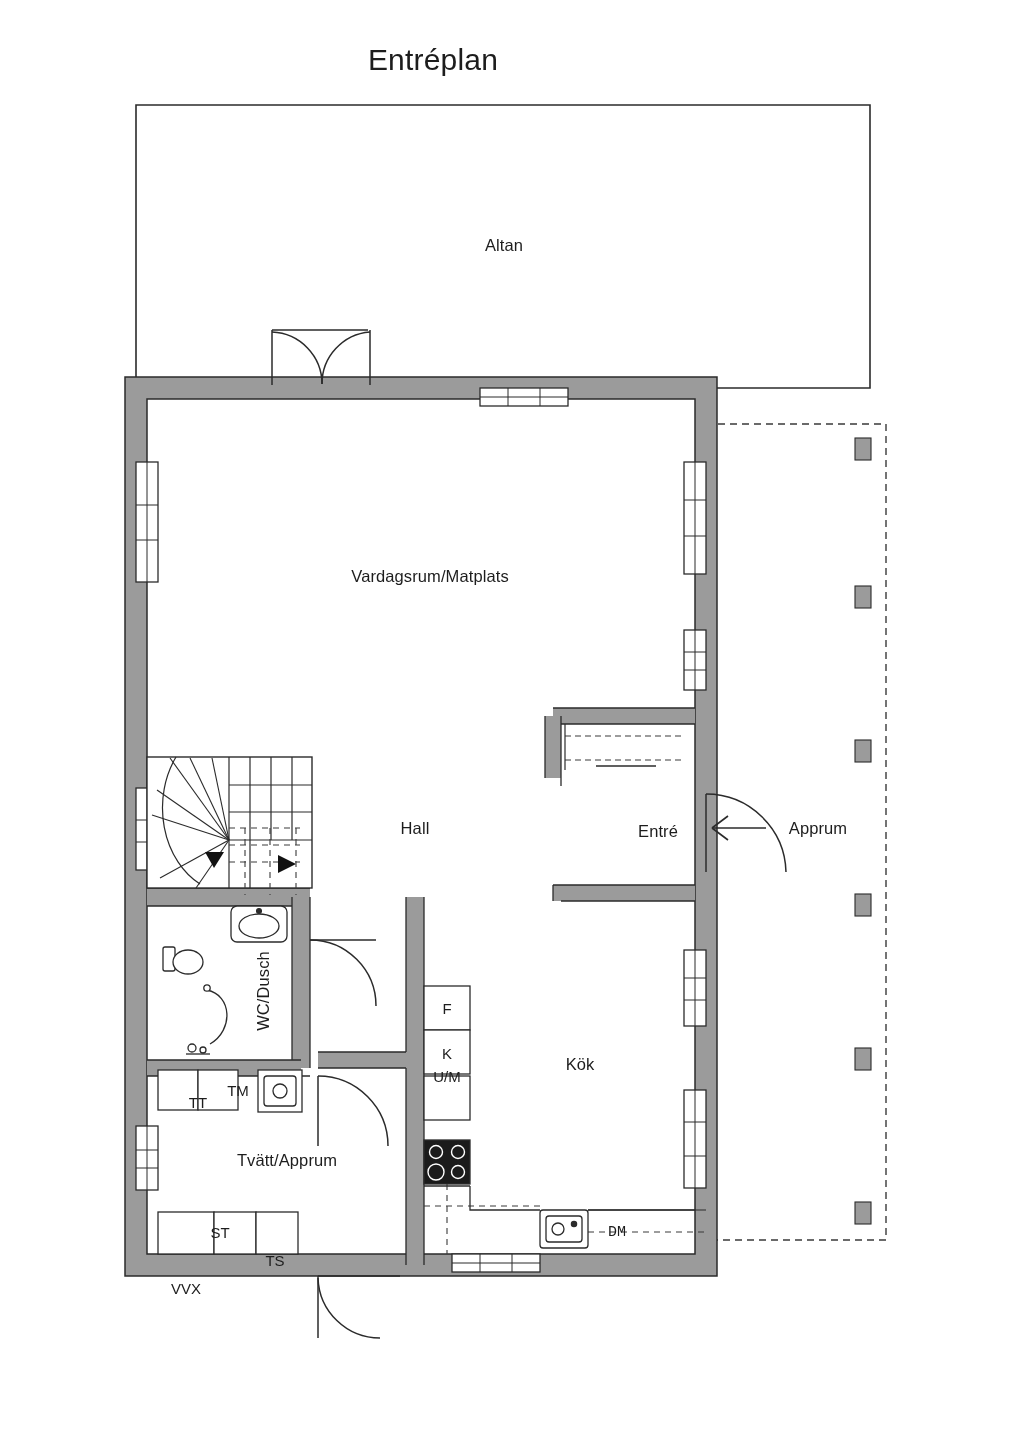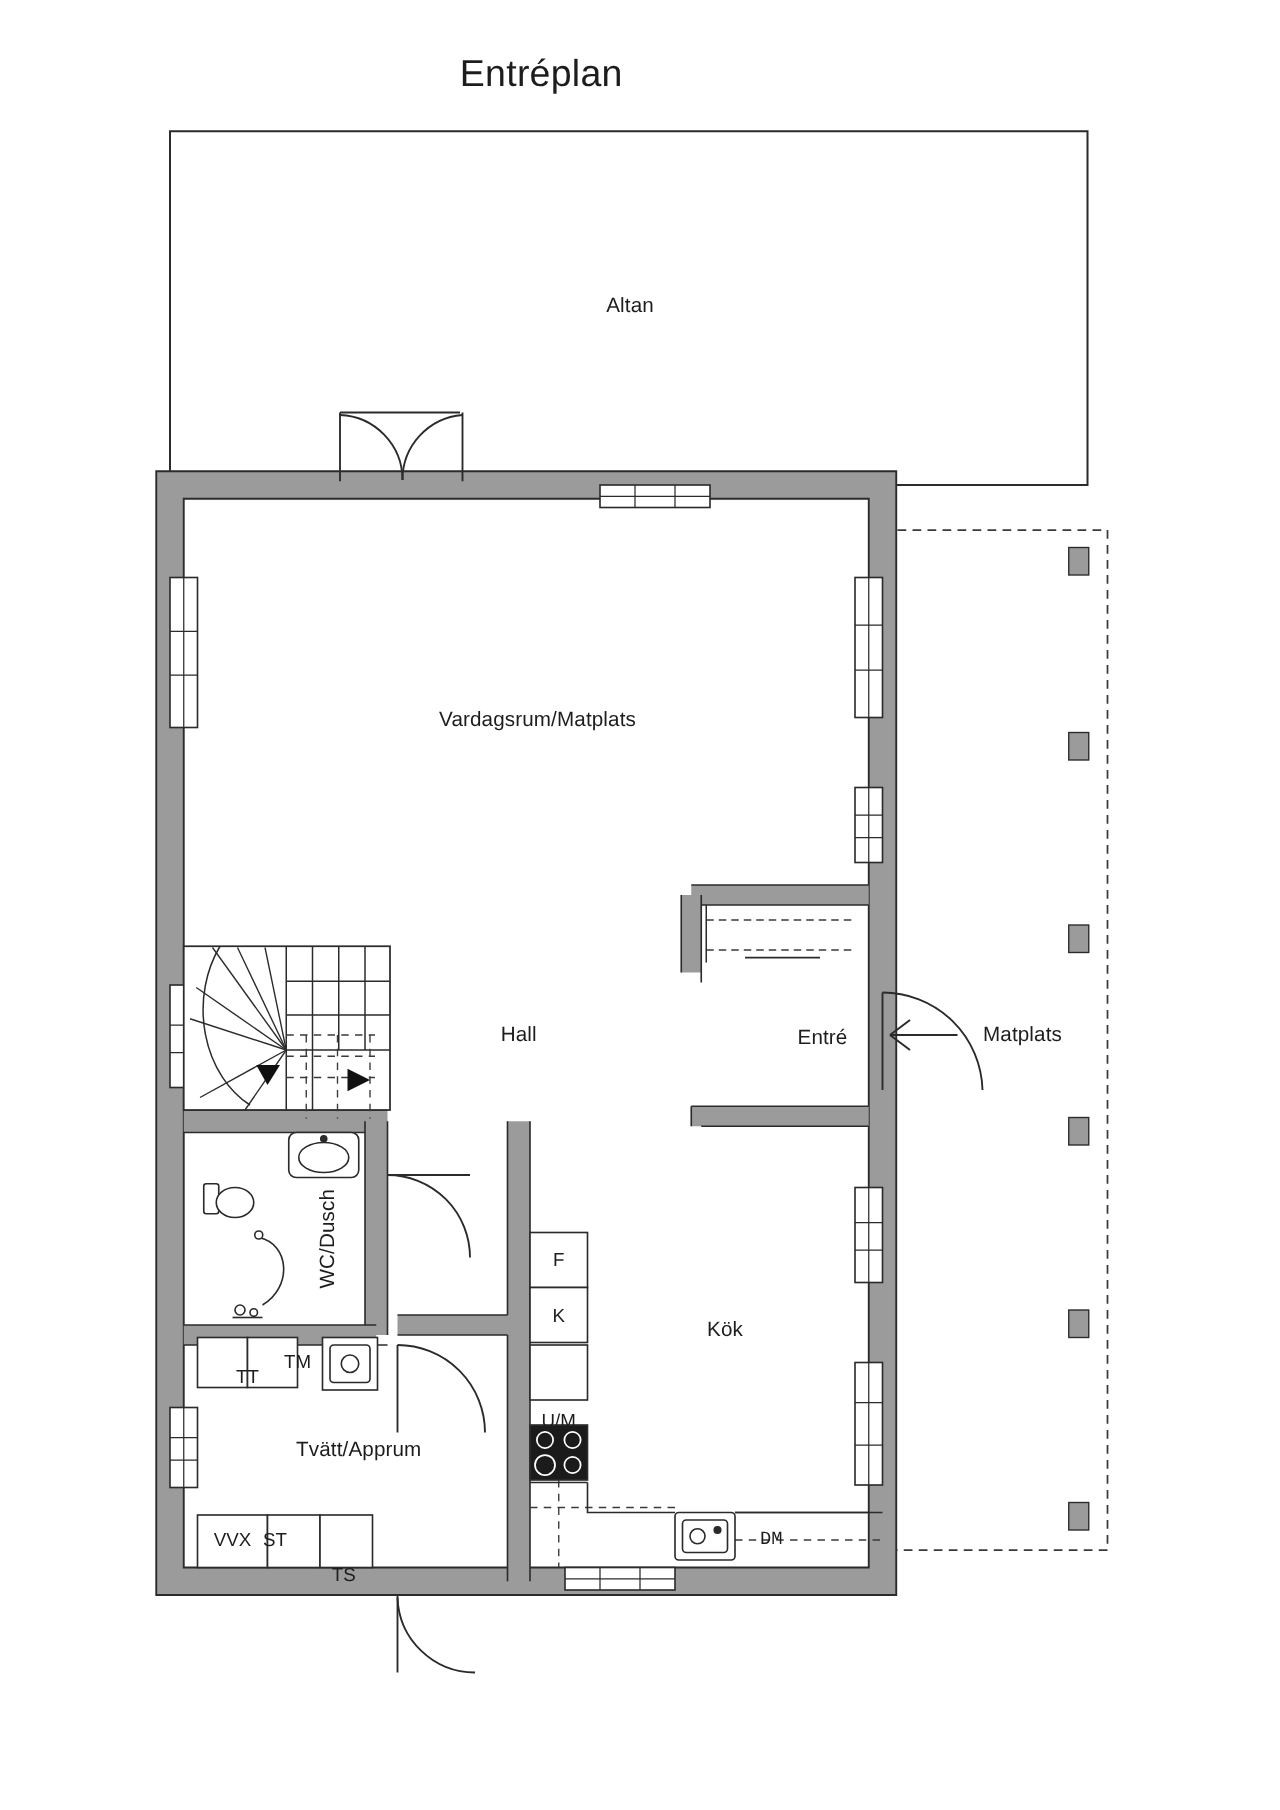--- a/index.html
+++ b/index.html
@@ -293,26 +293,26 @@
     <path d="M424 1186 L470 1186"></path>
     <path d="M588 1210 L695 1210"></path>
   </g>
 
 </svg>
 
 <div class="lbl" style="left:504px; top:245px;">Altan</div>
 <div class="lbl" style="left:430px; top:576px;">Vardagsrum/Matplats</div>
 <div class="lbl" style="left:415px; top:828px;">Hall</div>
 <div class="lbl" style="left:610px; top:831px;margin-left:48px;">Entré</div>
-<div class="lbl" style="left:818px; top:828px;">Matplats</div>
+<div class="lbl" style="left:818px; top:828px;">Apprum</div>
 <div class="lbl rot" style="left:263px; top:991px;">WC/Dusch</div>
 <div class="lbl" style="left:287px; top:1160px;">Tvätt/Apprum</div>
 <div class="lbl" style="left:580px; top:1064px;">Kök</div>
 
 <div class="box-lbl" style="left:447px; top:1008px;">F</div>
 <div class="box-lbl" style="left:447px; top:1053px;">K</div>
-<div class="box-lbl" style="left:447px; top:1137px;text-decoration:underline;">U/M</div>
+<div class="box-lbl" style="left:447px; top:1076px;">U/M</div>
 <div class="box-lbl" style="left:198px; top:1090px;margin-top:12px;">TT</div>
 <div class="box-lbl" style="left:238px; top:1090px;">TM</div>
-<div class="box-lbl" style="left:186px; top:1232px;">VVX</div>
+<div class="box-lbl" style="left:186px; top:1288px;">VVX</div>
 <div class="box-lbl" style="left:220px; top:1232px;text-align:center;">ST</div>
 <div class="box-lbl" style="left:275px; top:1260px;">TS</div>
 <div class="box-lbl" style="left:617px; top:1232px;font-family:Liberation Mono, monospace;">DM</div>
 
 </body></html>

